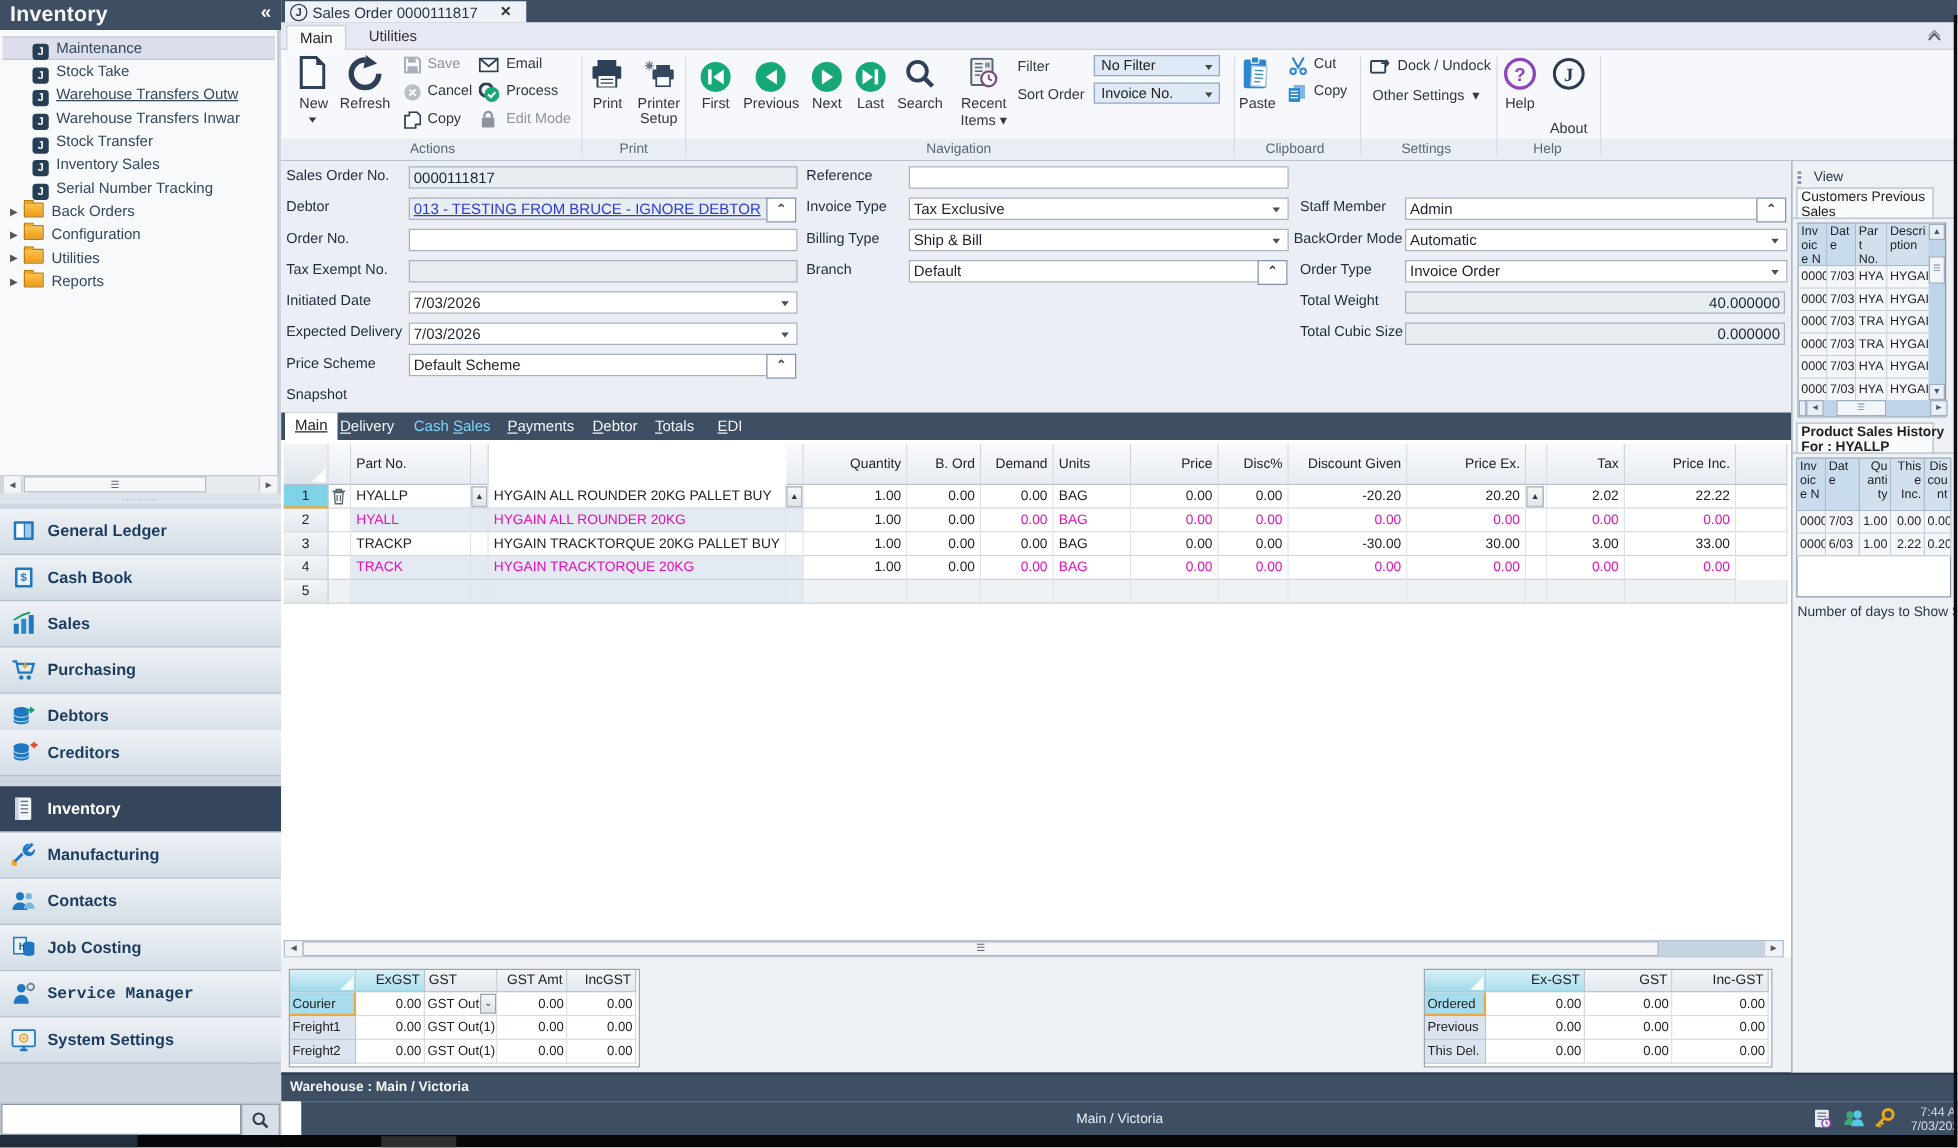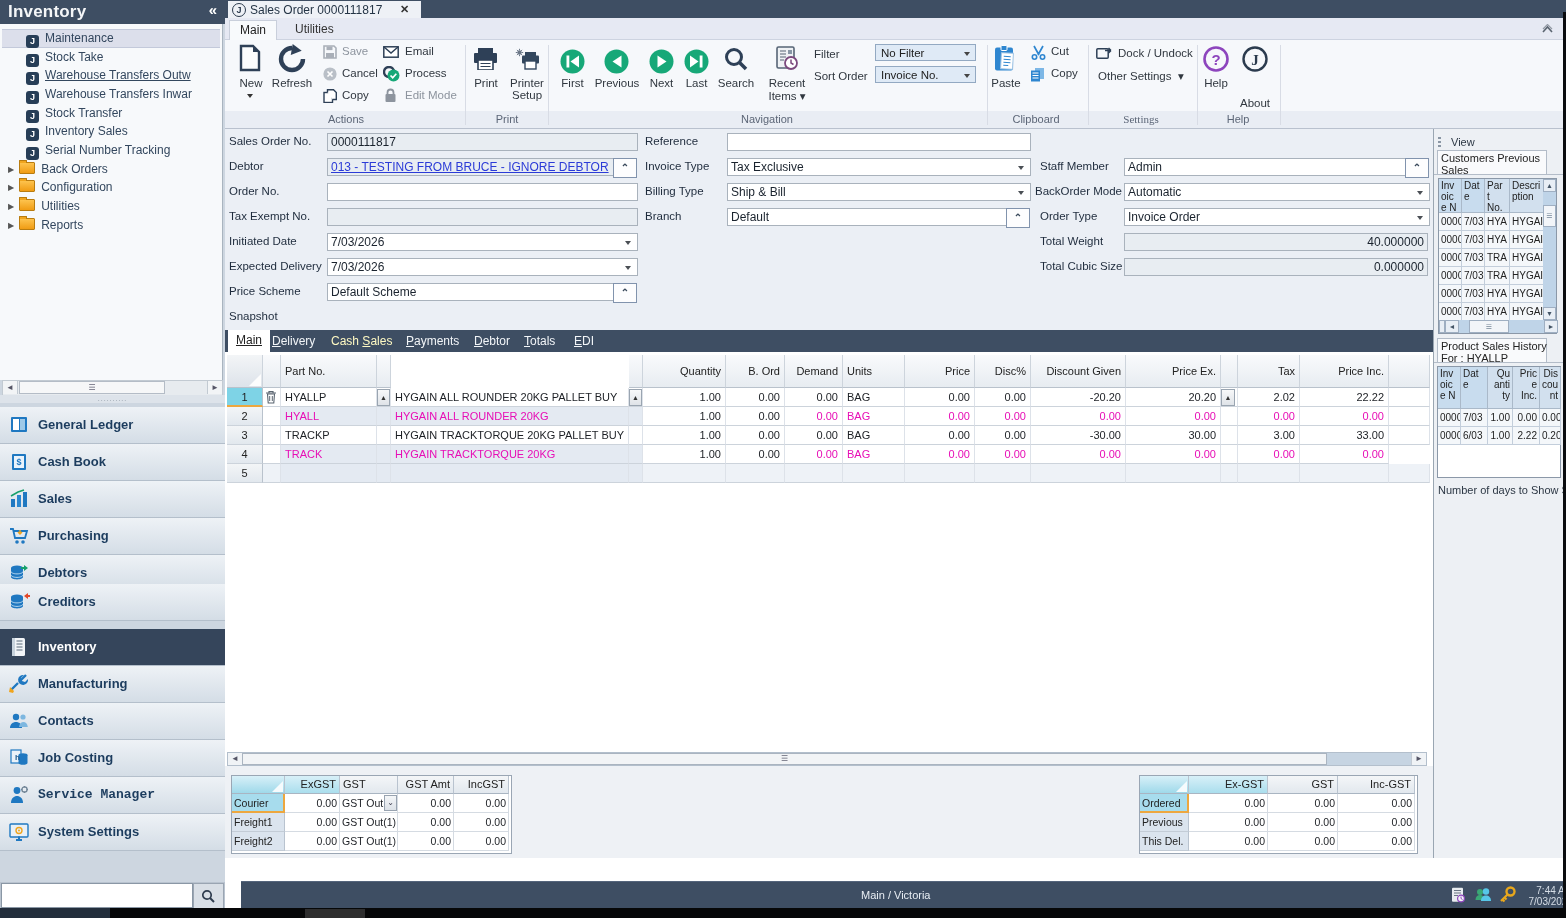--- a/index.html
+++ b/index.html
@@ -217,21 +217,21 @@
   <div class="seps" style="left:240px;"></div>
       <div class="seps" style="left:323px;"></div>
   <div class="seps" style="left:762px;"></div>
       <div class="seps" style="left:863px;"></div>
   <div class="seps" style="left:972px;"></div>
       <div class="seps" style="left:1055px;"></div>
   <div class="glabel" style="left:61px;width:120px;">Actions</div>
   <div class="glabel" style="left:242px;width:80px;">Print</div>
   <div class="glabel" style="left:482px;width:120px;">Navigation</div>
   <div class="glabel" style="left:771px;width:80px;">Clipboard</div>
-  <div class="glabel" style="left:876px;width:80px;font-family:Liberation Serif, serif;">Settings</div>
+  <div class="glabel" style="left:876px;width:80px;">Settings</div>
   <div class="glabel" style="left:973px;width:80px;">Help</div>
 
   <svg class="abs" style="left:12px;top:4px;" width="26" height="28" viewBox="0 0 26 28">
         <path d="M4 2 h12 l6 6 v18 H4 z" fill="#fbfcfd" stroke="#2e4057" stroke-width="2.4"></path>
         <path d="M16 2 v6 h6 z" fill="#2e4057"></path>
       </svg>
   <div class="abs ribtxt" style="left:10px;top:37px;width:32px;text-align:center;">New</div>
   <div class="ddarr" style="left:22px;top:54px;border-top-color:#333;"></div>
   <svg class="abs" style="left:52px;top:4px;" width="30" height="30" viewBox="0 0 30 30">
         <path d="M15 4 a11 11 0 1 0 11 11" fill="none" stroke="#2e4057" stroke-width="4.4"></path>
@@ -406,21 +406,21 @@
   <div class="inp" style="left:899px;top:79px;width:298px;">Invoice Order<span class="ddarr" style="right:6px;top:7px;"></span></div>
   <div class="abs lbl" style="left:815px;top:106px;">Total Weight</div>
   <div class="inp ro rt" style="left:899px;top:104px;width:296px;">40.000000</div>
   <div class="abs lbl" style="left:815px;top:131px;">Total Cubic Size</div>
   <div class="inp ro rt" style="left:899px;top:129px;width:296px;">0.000000</div>
 </div>
 
 <div id="gridtabs" class="abs navy" style="left:225px;top:330px;width:1208px;height:22px;font-size:12px;">
   <div class="abs" style="left:3px;top:0;width:42px;height:22px;background:#fff;color:#222;text-align:center;line-height:21px;"><u>Main</u></div>
   <div class="abs" style="left:47px;top:4px;color:#f2f5f8;"><u>D</u>elivery</div>
-      <div class="abs" style="left:106px;top:4px;color:#fef9c3;">Cash <u>S</u>ales</div>
+      <div class="abs" style="left:106px;top:4px;color:#7dd3fc;">Cash <u>S</u>ales</div>
       <div class="abs" style="left:181px;top:4px;color:#f2f5f8;"><u>P</u>ayments</div>
       <div class="abs" style="left:249px;top:4px;color:#f2f5f8;"><u>D</u>ebtor</div>
       <div class="abs" style="left:299px;top:4px;color:#f2f5f8;"><u>T</u>otals</div>
       <div class="abs" style="left:349px;top:4px;color:#f2f5f8;"><u>E</u>DI</div>
 </div>
 
 <div id="grid" class="abs" style="left:225px;top:352px;width:1208px;height:400px;background:#fff;">
   <div class="gr" style="top:3px;height:33px;">
     <div class="gh ca" style="background:linear-gradient(#f3f5f7,#dde3ea);">
           <svg width="12" height="12" style="position:absolute;right:1px;bottom:1px;">
@@ -605,20 +605,23 @@
   <div class="bc num" style="left:1043px;top:28px;width:70px;">0.00</div>
   <div class="bc num" style="left:1113px;top:28px;width:77px;">0.00</div>
   <div class="bc num" style="left:964px;top:47px;width:79px;">0.00</div>
   <div class="bc num" style="left:1043px;top:47px;width:70px;">0.00</div>
   <div class="bc num" style="left:1113px;top:47px;width:77px;">0.00</div>
   <div class="bc num" style="left:964px;top:66px;width:79px;">0.00</div>
   <div class="bc num" style="left:1043px;top:66px;width:70px;">0.00</div>
   <div class="bc num" style="left:1113px;top:66px;width:77px;">0.00</div>
 </div>
 
+<div class="abs navy" style="left:225px;top:858px;width:1341px;height:23px;border-top:2px solid #2e3d52;box-sizing:border-box;">
+  <div class="abs" style="left:7px;top:4px;font-size:11px;font-weight:bold;color:#f2f5f8;">Warehouse : Main / Victoria</div>
+</div>
 
 <div class="abs navy" style="left:241px;top:881px;width:1341px;height:27px;border-top:1px solid #55657c;box-sizing:border-box;">
   <div class="abs" style="left:620px;top:7px;font-size:11px;color:#e8edf3;">Main / Victoria</div>
   <div id="statusicons">
     <svg class="abs" style="left:1210px;top:5px;" width="15" height="16" viewBox="0 0 15 16">
           <rect x="1" y="0.8" width="11" height="14" rx="1" fill="#e8ecf0"></rect>
           <path d="M3 3.5 h7 M3 6 h7 M3 8.5 h4" stroke="#6a7684" stroke-width="1"></path>
           <circle cx="10" cy="11.5" r="3.4" fill="#f2f4f6" stroke="#8d45bd" stroke-width="1.2"></circle>
           <path d="M10 9.5 v2 l1.5 1" stroke="#8d45bd" stroke-width="1" fill="none"></path>
         </svg>
@@ -678,28 +681,28 @@
       <div class="abs" style="left:0;bottom:0;width:13px;height:13px;background:#e8eef5;border:1px solid #9fafc2;box-sizing:border-box;font-size:7px;line-height:11px;text-align:center;color:#456;">▼</div>
     </div>
 
     <div class="abs" style="left:0;bottom:0;width:119px;height:13px;background:#bfd4e8;">
       <div class="abs" style="left:0;top:0;width:6px;height:13px;background:#e8eef5;border:1px solid #9fafc2;box-sizing:border-box;"></div>
       <div class="abs" style="left:6px;top:0;width:14px;height:13px;background:#e8eef5;border:1px solid #9fafc2;box-sizing:border-box;font-size:7px;line-height:11px;text-align:center;color:#456;">◄</div>
       <div class="abs" style="left:30px;top:0;width:40px;height:13px;background:#f2f5f9;border:1px solid #9fafc2;box-sizing:border-box;font-size:7px;line-height:11px;text-align:center;color:#789;">☰</div>
       <div class="abs" style="right:0;top:0;width:14px;height:13px;background:#e8eef5;border:1px solid #9fafc2;box-sizing:border-box;font-size:7px;line-height:11px;text-align:center;color:#456;">►</div>
     </div>
   </div>
-  <div class="abs" style="left:3px;top:209px;width:110px;height:25px;background:#f9fafc;border:1px solid #b3bcc8;border-bottom:none;box-sizing:border-box;font-size:11px;line-height:12px;color:#222;padding:1px 3px;white-space:nowrap;">Product Sales History<br>For : HYALLP</div>
+  <div class="abs" style="left:3px;top:209px;width:110px;height:25px;background:#f9fafc;border:1px solid #b3bcc8;border-bottom:none;box-sizing:border-box;font-size:11px;line-height:12px;color:#222;padding:1px 3px;white-space:nowrap;font-weight:bold;">Product Sales History<br>For : HYALLP</div>
   <div class="abs" style="left:0px;top:233px;width:133px;height:1px;background:#b3bcc8;"></div>
 
   <div class="abs" style="left:3px;top:237px;width:124px;height:112px;background:#fff;border:1px solid #8b98a8;box-sizing:border-box;">
     <div class="rph" style="left:0;top:0;width:23px;height:42px;background:#c8dcee;">Inv oic e N</div>
     <div class="rph" style="left:23px;top:0;width:27px;height:42px;background:#c8dcee;">Dat e</div>
     <div class="rph" style="left:50px;top:0;width:25px;height:42px;text-align:right;">Qu anti ty</div>
-    <div class="rph" style="left:75px;top:0;width:27px;height:42px;text-align:right;">Pric e Inc.</div>
+    <div class="rph" style="left:75px;top:0;width:27px;height:42px;text-align:right;">This e Inc.</div>
     <div class="rph" style="left:102px;top:0;width:21px;height:42px;text-align:right;">Dis cou nt</div>
     <div class="rpc" style="left:0;top:42px;width:23px;">0000(</div>
         <div class="rpc" style="left:23px;top:42px;width:27px;">7/03</div>
         <div class="rpc num" style="left:50px;top:42px;width:25px;">1.00</div>
         <div class="rpc num" style="left:75px;top:42px;width:27px;">0.00</div>
         <div class="rpc num" style="left:102px;top:42px;width:21px;">0.00</div>
     <div class="rpc" style="left:0;top:60px;width:23px;">0000(</div>
         <div class="rpc" style="left:23px;top:60px;width:27px;">6/03</div>
         <div class="rpc num" style="left:50px;top:60px;width:25px;">1.00</div>
         <div class="rpc num" style="left:75px;top:60px;width:27px;">2.22</div>

